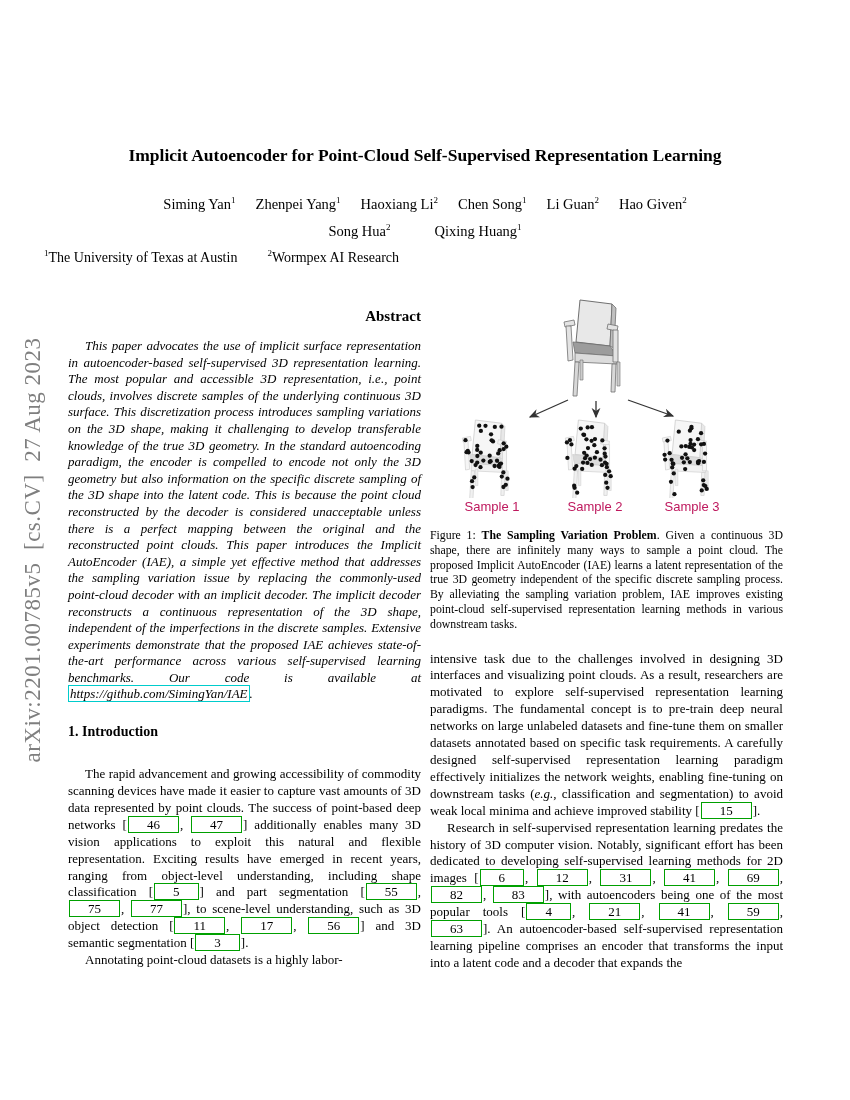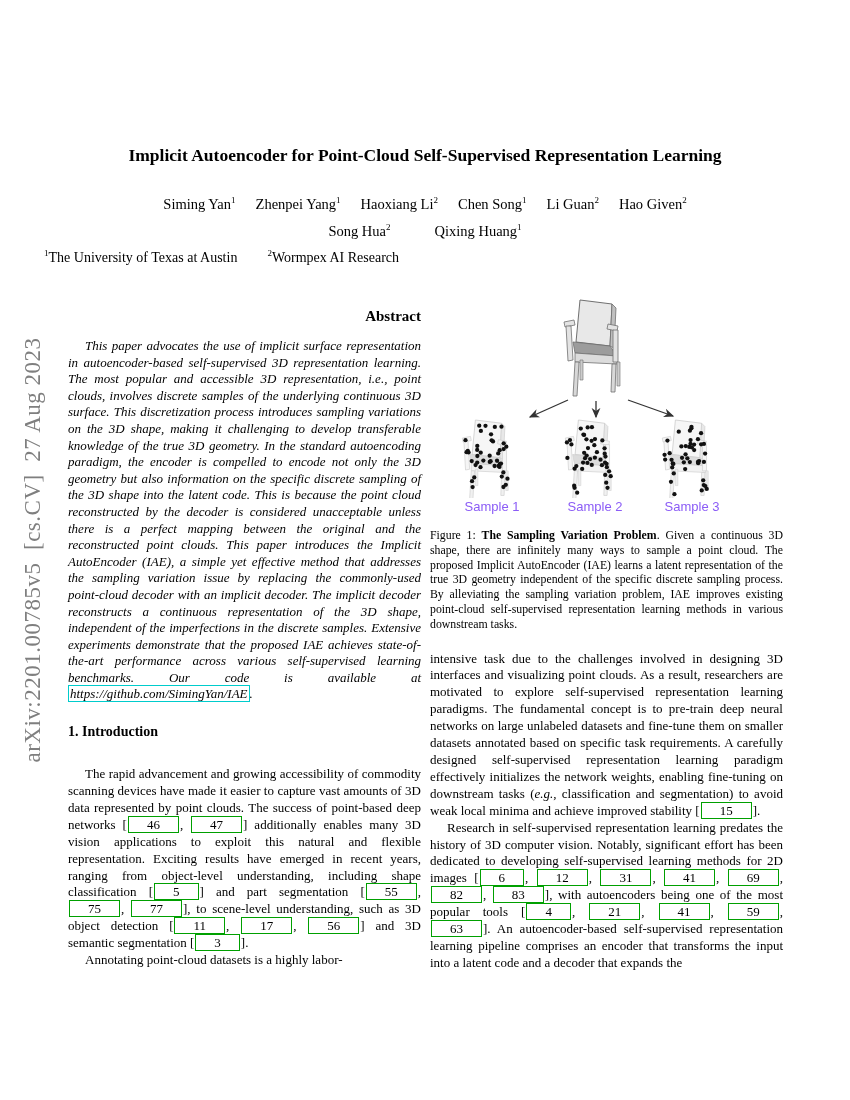--- a/index.html
+++ b/index.html
@@ -39,21 +39,21 @@
   .seg-c{
     border:1.2px solid #00a000;padding:0 18px;margin:0 1px;
     display:inline;color:#000;
   }
   .seg-l{border:1.2px solid #00cccc;padding:0 1px;font-style:italic;}
   .seg-b{font-weight:bold;}
   .seg-i{font-style:italic;}
   .figure{position:relative;width:353px;height:222px;}
   .figure svg{display:block;}
   .sample-labels{position:absolute;left:0;top:201px;width:353px;height:20px;
-    font-family:"Liberation Sans", sans-serif;font-size:13px;color:#8b5cf6;}
+    font-family:"Liberation Sans", sans-serif;font-size:13px;color:#be185d;}
   .sample-label{position:absolute;transform:translateX(-50%);white-space:nowrap;}
   .caption{
     font-size:11.8px;line-height:14.8px;text-align:justify;margin:8px 0 0 0;
   }
   .rc-para1{margin-top:19px;}
 </style>
 </head>
 <body>
 
 <div class="page">

